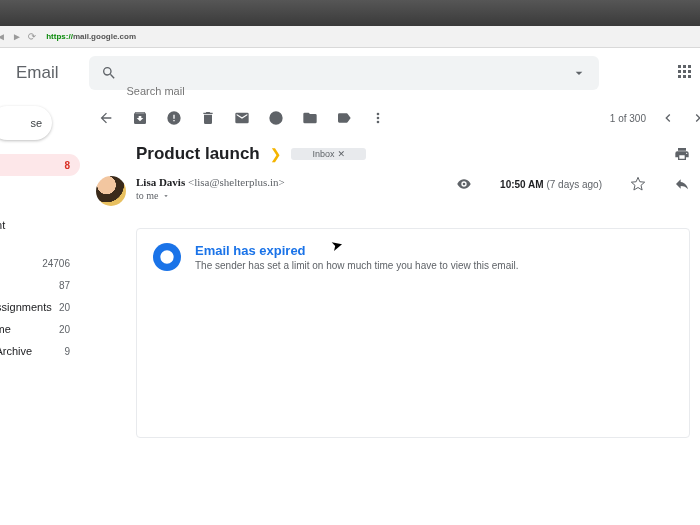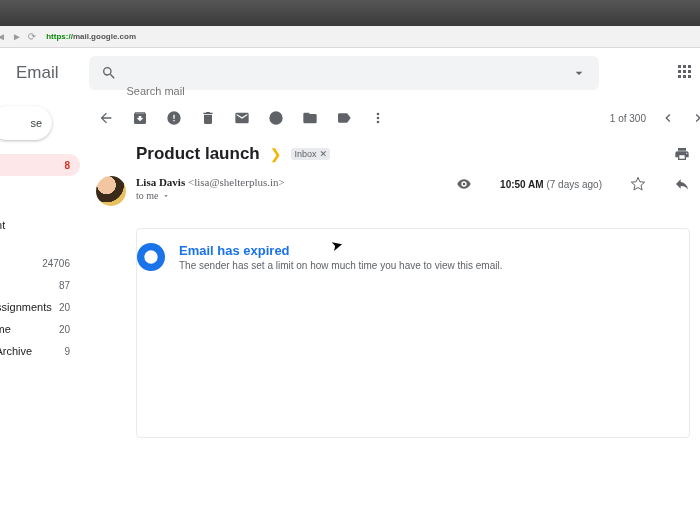--- a/index.html
+++ b/index.html
@@ -176,21 +176,21 @@
     color: #202124;
   }
   .imp-marker {
     color: #f4b400;
     font-size: 14px;
   }
   .inbox-chip {
     background: #e8eaed;
     color: #5f6368;
     font-size: 9px;
-    padding: 1px 3px;
+    padding: 1px 21px;
     border-radius: 3px;
     display:inline-flex;
     align-items:center;
     gap:3px;
   }
   .inbox-chip .x { font-size:9px; }
   .print-icon { margin-left:auto; }
 
   .sender-row {
     display:flex;
@@ -211,21 +211,21 @@
   .to-line { font-size: 10px; color:#5f6368; display:flex; align-items:center; gap:3px; margin-top:2px;}
   .meta { display:flex; align-items:center; gap:28px; color:#5f6368; font-size:10px;}
   .meta .time b { color:#202124; font-weight:600;}
   .meta .icn svg { fill:#5f6368; }
 
   .expired-card {
     margin: 20px 16px 0 56px;
     border: 1px solid #e8eaed;
     border-radius: 4px;
     min-height: 210px;
-    padding: 14px 0;
+    padding: 14px 16px;
     display:flex;
     gap: 14px;
     align-items:flex-start;
     position:relative;
   }
   .clock-badge {
     width: 28px; height: 28px;
     border-radius: 50%;
     background: #1a73e8;
     display:flex; align-items:center; justify-content:center;

